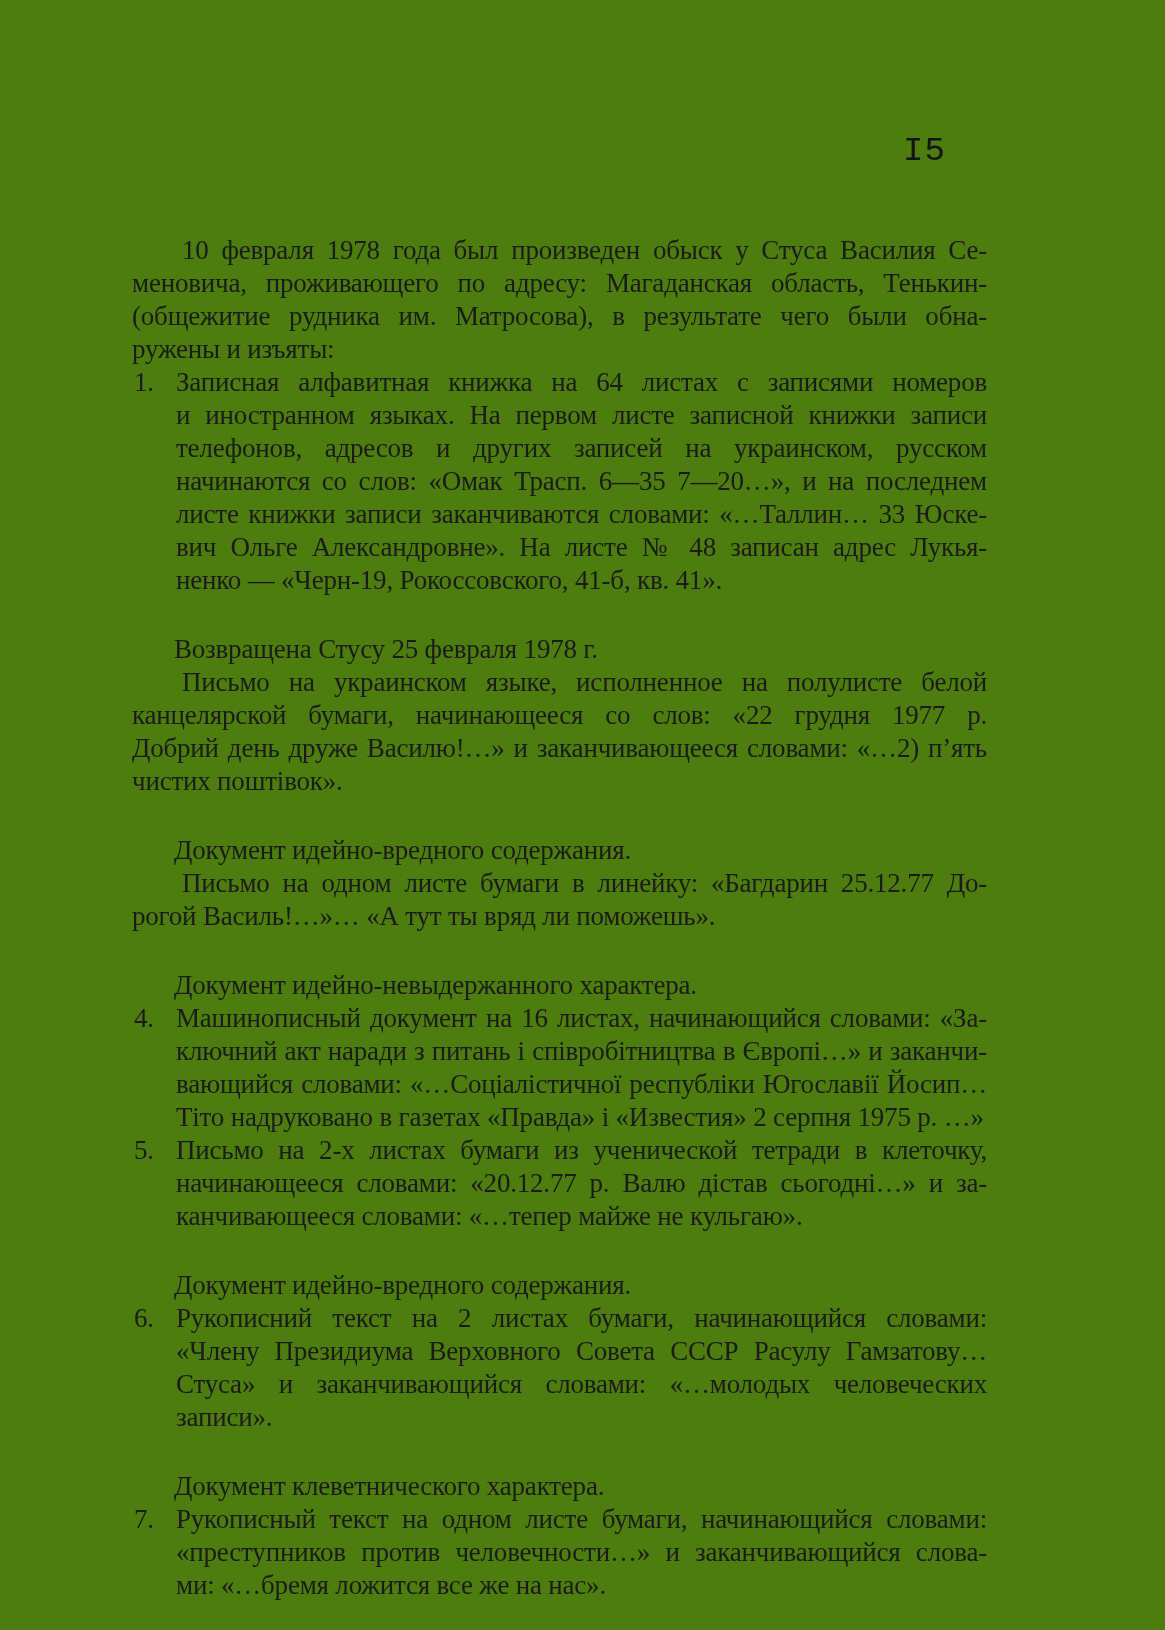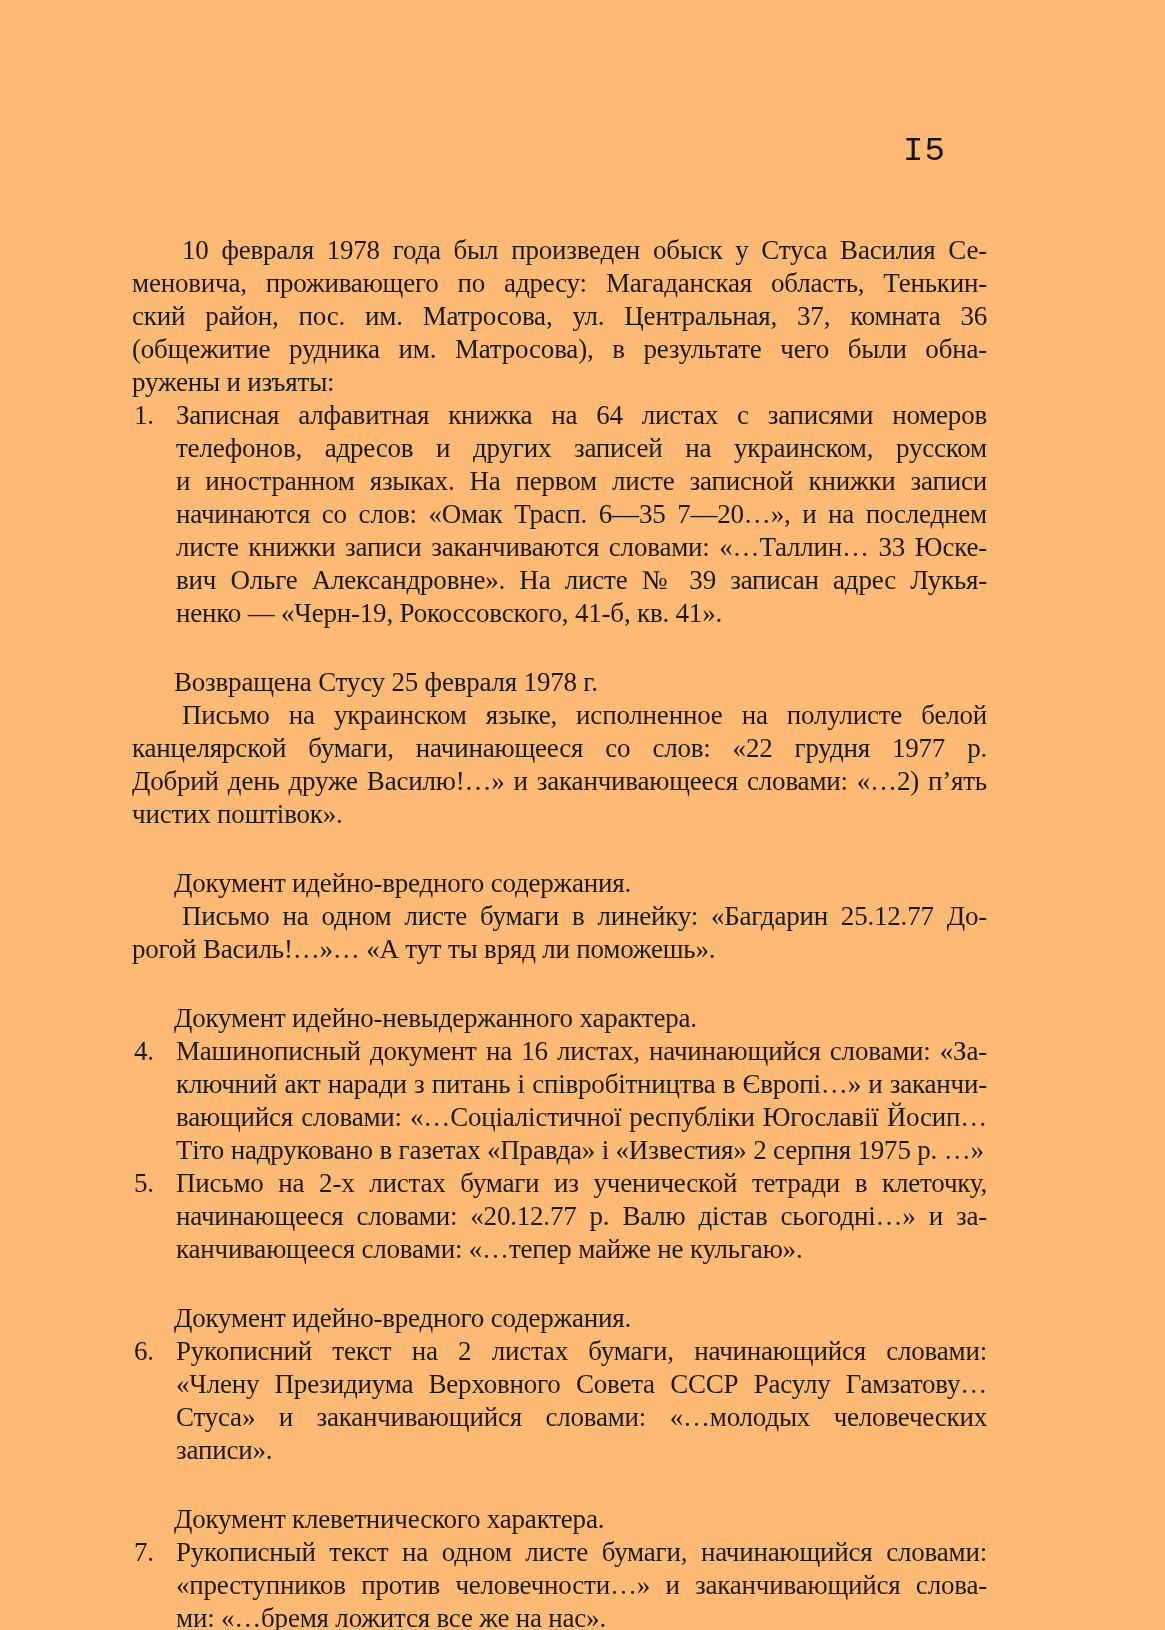--- a/index.html
+++ b/index.html
@@ -5,21 +5,21 @@
   html, body {
     margin: 0;
     padding: 0;
     background: #e8e8e8;
   }
   .page {
     position: relative;
     width: 1165px;
     height: 1630px;
     margin: 0 auto;
-    background: #fdba74;
+    background: #4d7c0f;
     color: #1b1b1b;
     font-family: "Liberation Serif", serif;
     overflow: hidden;
   }
   .pagenum {
     position: absolute;
     left: 903px;
     top: 132px;
     font-family: "Liberation Mono", monospace;
     font-size: 34px;
@@ -61,32 +61,31 @@
 </style>
 </head>
 <body>
 
 <div class="page">
   <div class="pagenum">I5</div>
   <div class="text-block">
       <div class="para plain">
         <div class="line first">10 февраля 1978 года был произведен обыск у Стуса Василия Се-</div>
         <div class="line">меновича, проживающего по адресу: Магаданская область, Тенькин-</div>
-        <div class="line">ский район, пос. им. Матросова, ул. Центральная, 37, комната 36</div>
         <div class="line">(общежитие рудника им. Матросова), в результате чего были обна-</div>
         <div class="line last">ружены и изъяты:</div>
       </div>
       <div class="para numbered">
         <span class="num">1.</span>
         <div class="line first">Записная алфавитная книжка на 64 листах с записями номеров</div>
+        <div class="line">и иностранном языках. На первом листе записной книжки записи</div>
         <div class="line">телефонов, адресов и других записей на украинском, русском</div>
-        <div class="line">и иностранном языках. На первом листе записной книжки записи</div>
         <div class="line">начинаются со слов: «Омак Трасп. 6—35 7—20…», и на последнем</div>
         <div class="line">листе книжки записи заканчиваются словами: «…Таллин… 33 Юске-</div>
-        <div class="line">вич Ольге Александровне». На листе № 39 записан адрес Лукья-</div>
+        <div class="line">вич Ольге Александровне». На листе № 48 записан адрес Лукья-</div>
         <div class="line last">ненко — «Черн-19, Рокоссовского, 41-б, кв. 41».</div>
       </div>
       <div class="para sub">
         <div class="line first last">Возвращена Стусу 25 февраля 1978 г.</div>
       </div>
       <div class="para plain">
         <div class="line first">Письмо на украинском языке, исполненное на полулисте белой</div>
         <div class="line">канцелярской бумаги, начинающееся со слов: «22 грудня 1977 р.</div>
         <div class="line">Добрий день друже Василю!…» и заканчивающееся словами: «…2) п’ять</div>
         <div class="line last">чистих поштівок».</div>

